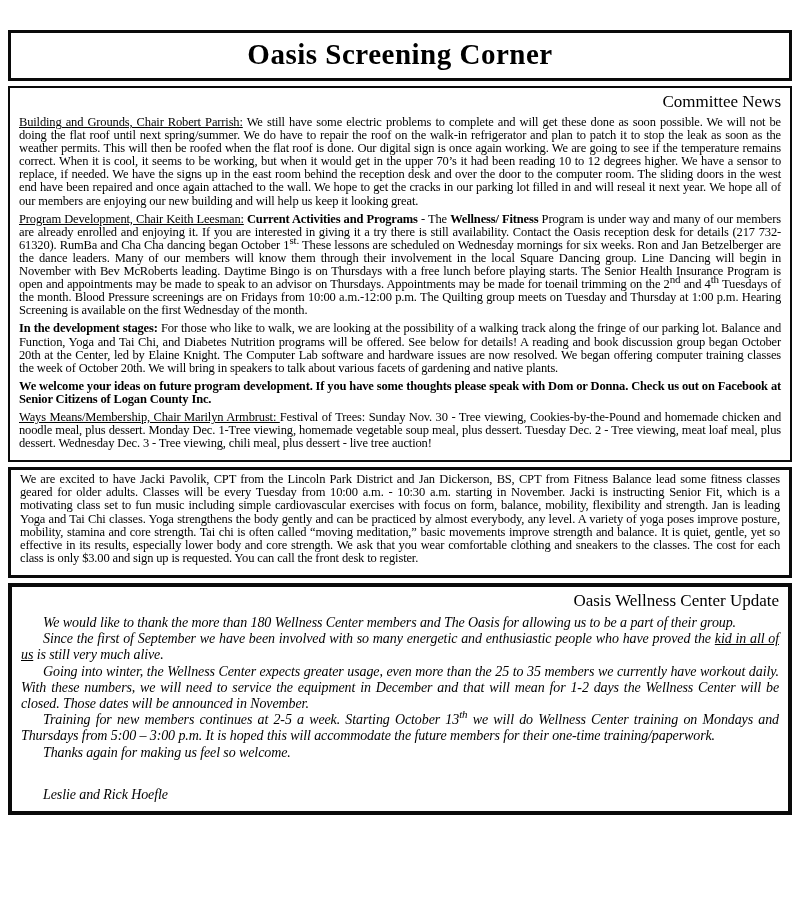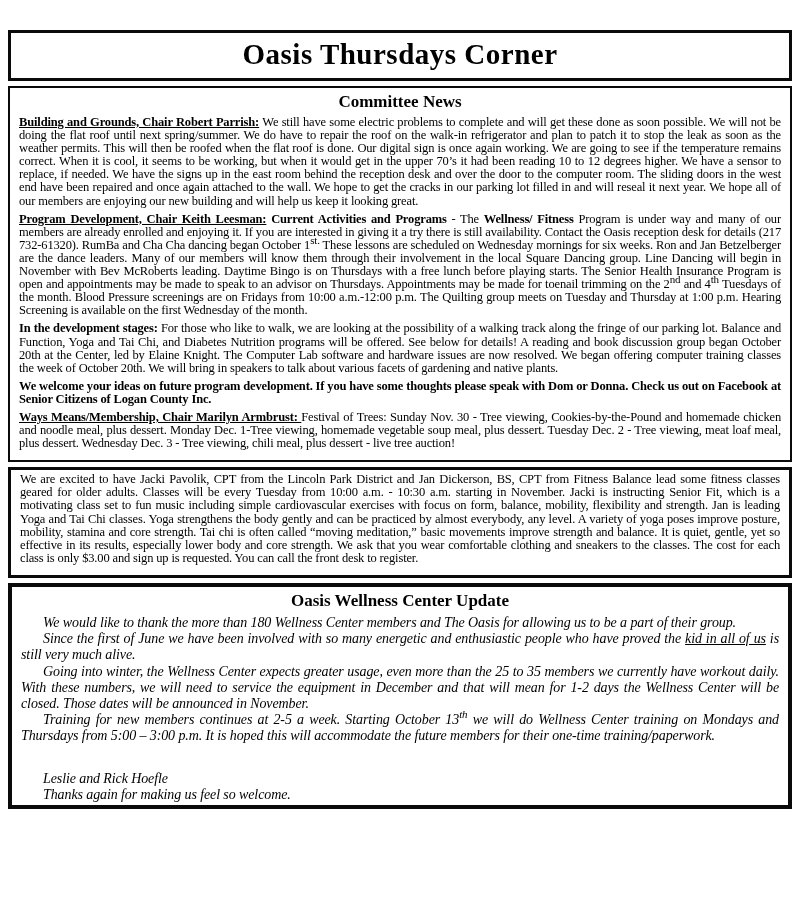--- a/index.html
+++ b/index.html
@@ -23,39 +23,39 @@
     font-weight: bold;
     letter-spacing: 0.5px;
   }
 
   .section-box {
     border: 2px solid #0a0a0a;
     padding: 3px 9px 8px 9px;
     margin-bottom: 5px;
   }
   .section-box.fitness { border-width: 3px; }
-  .section-box.wellness { border-width: 4px; padding-bottom: 0; }
+  .section-box.wellness { border-width: 4px; padding-bottom: 6px; }
 
   .section-header {
-    text-align: center;
-    font-weight: bold;
+    text-align: right;
+    font-weight: normal;
     font-size: 17px;
     margin: 1px 0 4px 0;
   }
 
   p.body-par {
     font-size: 12.5px;
     line-height: 13.1px;
     text-align: justify;
     letter-spacing: -0.15px;
     margin-bottom: 5px;
   }
   .section-box p.body-par:last-child { margin-bottom: 2px; }
 
-  .bu { font-weight: bold; text-decoration: underline; }
+  .bu { font-weight: normal; text-decoration: underline; }
   .b  { font-weight: bold; }
   .u  { text-decoration: underline; }
   .n  { }
   sup { font-size: 11px; line-height: 0; vertical-align: super; }
 
   
   .wellness p.body-par {
     font-style: italic;
     font-size: 14px;
     line-height: 16.2px;
@@ -71,39 +71,39 @@
     text-align: left;
     text-indent: 0;
   }
 </style>
 </head>
 <body>
 
 <div class="page">
 
   <div class="title-box">
-    <h1>Oasis Thursdays Corner</h1>
+    <h1>Oasis Screening Corner</h1>
   </div>
 
   <div class="section-box">
     <div class="section-header">Committee News</div>
     <p class="body-par"><span class="bu">Building and Grounds, Chair Robert Parrish:</span><span class="n">  We still have some electric problems to complete and will get these done as soon possible.  We will not be doing the flat roof until next spring/summer.  We do have to repair the roof on the walk-in refrigerator and plan to patch it to stop the leak as soon as the weather permits.  This will then be roofed when the flat roof is done.  Our digital sign is once again working.  We are going to see if the temperature remains correct.  When it is cool, it seems to be working, but when it would get in the upper 70’s it had been reading 10 to 12 degrees higher.  We have a sensor to replace, if needed.  We have the signs up in the east room behind the reception desk and over the door to the computer room.  The sliding doors in the west end have been repaired and once again attached to the wall.  We hope to get the cracks in our parking lot filled in and will reseal it next year.  We hope all of our members are enjoying our new building and will help us keep it looking great.</span></p>
     <p class="body-par"><span class="bu">Program Development, Chair Keith Leesman:</span><span class="b">  Current Activities and Programs</span><span class="n"> - The </span><span class="b">Wellness/ Fitness</span><span class="n"> Program is under way and many of our members are already enrolled and enjoying it.  If you are interested in giving it a try there is still availability.  Contact the Oasis reception desk for details (217 732-61320).  RumBa and Cha Cha dancing began October 1</span><sup>st.</sup><span class="n">  These lessons are scheduled on Wednesday mornings for six weeks. Ron and Jan Betzelberger are the dance leaders.  Many of our members will know them through their involvement in the local Square Dancing group.  Line Dancing will begin in November with Bev McRoberts leading.  Daytime Bingo is on Thursdays with a free lunch before playing starts.  The Senior Health Insurance Program is open and appointments may be made to speak to an advisor on Thursdays.  Appointments may be made for toenail trimming on the 2</span><sup>nd</sup><span class="n"> and 4</span><sup>th</sup><span class="n"> Tuesdays of the month.  Blood Pressure screenings are on Fridays from 10:00 a.m.-12:00 p.m. The Quilting group meets on Tuesday and Thursday at 1:00 p.m.  Hearing Screening is available on the first Wednesday of the month.</span></p>
     <p class="body-par"><span class="b">In the development stages:</span><span class="n">  For those who like to walk, we are looking at the possibility of a walking track along the fringe of our parking lot. Balance and Function, Yoga and Tai Chi, and Diabetes Nutrition programs will be offered.  See below for details!  A reading and book discussion group began October 20th at the Center, led by Elaine Knight.  The Computer Lab software and hardware issues are now resolved.  We began offering computer training classes the week of October 20th.  We will bring in speakers to  talk about various facets of gardening and native plants.</span></p>
     <p class="body-par"><span class="b">We welcome your ideas on future program development.  If you have some thoughts please speak with Dom or Donna.  Check us out on Facebook at Senior Citizens of Logan County Inc.</span></p>
     <p class="body-par"><span class="bu">Ways Means/Membership, Chair Marilyn Armbrust: </span><span class="n"> Festival of Trees:  Sunday Nov. 30 - Tree viewing, Cookies-by-the-Pound and homemade chicken and noodle meal,  plus dessert.  Monday Dec. 1-Tree viewing, homemade vegetable soup meal, plus dessert.  Tuesday Dec. 2 - Tree viewing, meat loaf meal, plus dessert.  Wednesday Dec. 3 - Tree viewing, chili meal, plus dessert - live tree auction!</span></p>
   </div>
 
   <div class="section-box fitness">
     <p class="body-par"><span class="n">We are excited to have Jacki Pavolik, CPT from the Lincoln Park District and Jan Dickerson, BS, CPT from Fitness Balance lead some fitness classes geared for older adults.  Classes will be every Tuesday from 10:00 a.m. - 10:30 a.m. starting in November.  Jacki is instructing Senior Fit, which is a motivating class set to fun music including simple cardiovascular exercises with focus on form, balance, mobility, flexibility and strength.  Jan is leading Yoga and Tai Chi classes.  Yoga strengthens the body gently and can be practiced by almost everybody, any level.  A variety of yoga poses improve posture, mobility, stamina and core strength.  Tai chi is often called “moving meditation,” basic movements improve strength and balance.  It is quiet, gentle, yet so effective in its results, especially lower body and core strength.  We ask that you wear comfortable clothing and sneakers to the classes.  The cost for each class is only $3.00 and sign up is requested.  You can call the front desk to register.</span></p>
   </div>
 
   <div class="section-box wellness">
     <div class="section-header">Oasis Wellness Center Update</div>
     <p class="body-par"><span class="n">We would like to thank the more than 180 Wellness Center members and The Oasis for allowing us to be a part of their group.</span></p>
-    <p class="body-par"><span class="n">Since the first of June we have been involved with so many energetic and enthusiastic people who have proved the </span><span class="u">kid in all of us</span><span class="n"> is still very much alive.</span></p>
+    <p class="body-par"><span class="n">Since the first of September we have been involved with so many energetic and enthusiastic people who have proved the </span><span class="u">kid in all of us</span><span class="n"> is still very much alive.</span></p>
     <p class="body-par"><span class="n">Going into winter, the Wellness Center expects greater usage, even more than the 25 to 35 members we currently have workout daily. With these numbers, we will need to service the equipment in December and that will mean for 1-2 days the Wellness Center will be closed.  Those dates will be announced in November.</span></p>
     <p class="body-par"><span class="n">Training for new members continues at 2-5 a week. Starting October 13</span><sup>th</sup><span class="n"> we will do Wellness Center training on Mondays and Thursdays from 5:00 – 3:00 p.m.  It is hoped this will accommodate the future members for their one-time training/paperwork.</span></p>
+    <p class="body-par"><span class="n">Thanks again for making us feel so welcome.</span></p>
     <p class="body-par signature">Leslie and Rick Hoefle</p>
-    <p class="body-par"><span class="n">Thanks again for making us feel so welcome.</span></p>
   </div>
 
 </div>
 
 </body></html>

